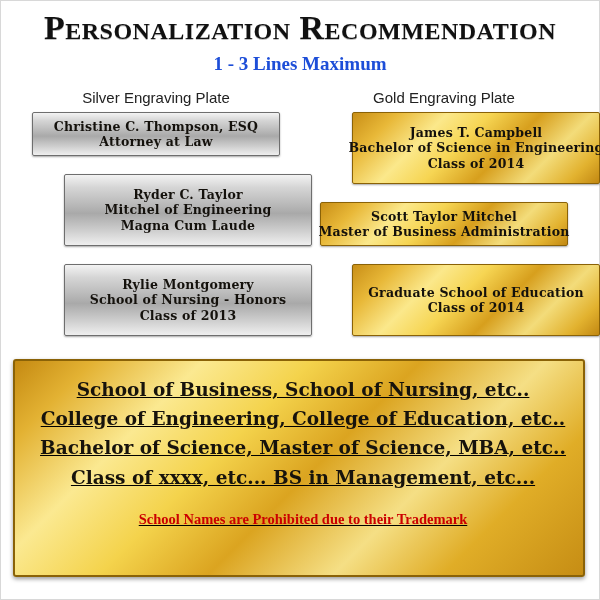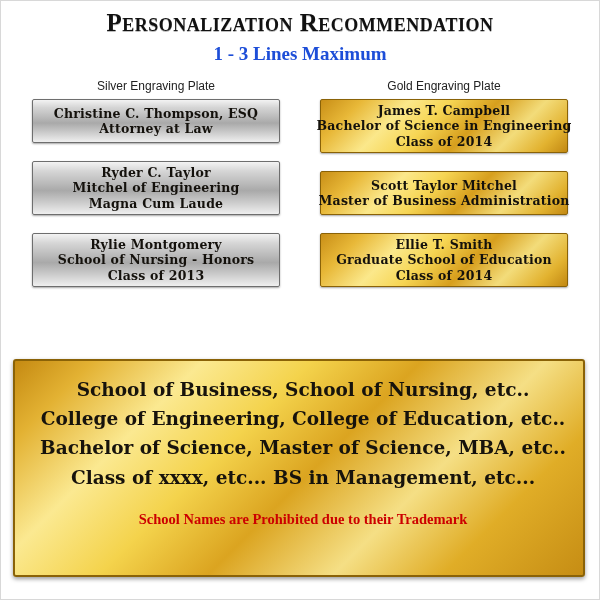--- a/index.html
+++ b/index.html
@@ -20,21 +20,21 @@
     box-sizing: border-box;
     border: 1px solid #d8d8d8;
   }
 
   
   .main-title {
     text-align: center;
     margin: 8px 0 0 0;
     font-family: "Liberation Serif", serif;
     font-weight: bold;
-    font-size: 25px;
+    font-size: 34px;
     letter-spacing: 0.5px;
     color: #111111;
     text-shadow: 0 1px 0 #bdbdbd;
     font-variant: small-caps;
   }
   .sub-title {
     text-align: center;
     margin: 6px 0 0 0;
     font-family: "Liberation Serif", serif;
     font-weight: bold;
@@ -49,21 +49,21 @@
     display: flex;
     justify-content: center;
     gap: 40px;
   }
   .column {
     width: 248px;
   }
   .col-caption {
     text-align: center;
     font-family: "Liberation Sans", sans-serif;
-    font-size: 12px;
+    font-size: 15px;
     color: #222222;
     margin-bottom: 6px;
   }
 
   
   .plate {
     box-sizing: border-box;
     width: 248px;
     border: 1px solid #7a7a7a;
     border-radius: 2px;
@@ -90,21 +90,21 @@
         #a9a9a9 55%, #cccccc 78%, #efefef 100%);
     border-color: #6e6e6e;
   }
   .gold {
     background: linear-gradient(135deg,
         #c98f17 0%, #e8b838 14%, #fbe88b 30%, #f6d553 44%,
         #d79f1d 60%, #f3dc7a 76%, #e2b22f 90%, #c28812 100%);
     border-color: #8a6207;
   }
   .plate.h1 { height: 44px; }
-  .plate.h2 { height: 54px; }
+  .plate.h2 { height: 72px; margin-left: 32px; }
 
   
   .gothic {
     font-family: "DejaVu Serif", serif;
     font-weight: bold;
     letter-spacing: 0.2px;
   }
 
   
   .banner {
@@ -121,20 +121,21 @@
         #dba420 52%, #f7e campos 60%, #f5df85 68%, #e0ad27 82%, #c68d14 100%);
     background: linear-gradient(135deg,
         #c58a12 0%, #e3b233 10%, #fbe991 24%, #f4d34c 38%,
         #dba420 52%, #f5df85 68%, #e0ad27 82%, #c68d14 100%);
     box-shadow: 0 2px 4px rgba(0,0,0,0.4);
     padding: 14px 10px 10px 18px;
     display: flex;
     flex-direction: column;
     align-items: center;
     justify-content: flex-start;
+    text-decoration: underline;
   }
   .banner .bline {
     font-family: "DejaVu Serif", serif;
     font-weight: bold;
     font-size: 18.5px;
     color: #17130c;
     line-height: 1.58;
     white-space: nowrap;
   }
   .banner .warning {
@@ -185,21 +186,20 @@
         <div class="line gothic">Bachelor of Science in Engineering</div>
         <div class="line gothic">Class of 2014</div>
       </div>
 
       <div class="plate gold h1">
         <div class="line gothic">Scott Taylor Mitchel</div>
         <div class="line gothic">Master of Business Administration</div>
       </div>
 
       <div class="plate gold h2">
-        <div class="line gothic">Ellie T. Smith</div>
         <div class="line gothic">Graduate School of Education</div>
         <div class="line gothic">Class of 2014</div>
       </div>
     </div>
 
   </div>
 
   <div class="banner">
     <div class="bline">School of Business, School of Nursing, etc..</div>
     <div class="bline">College of Engineering, College of Education, etc..</div>

